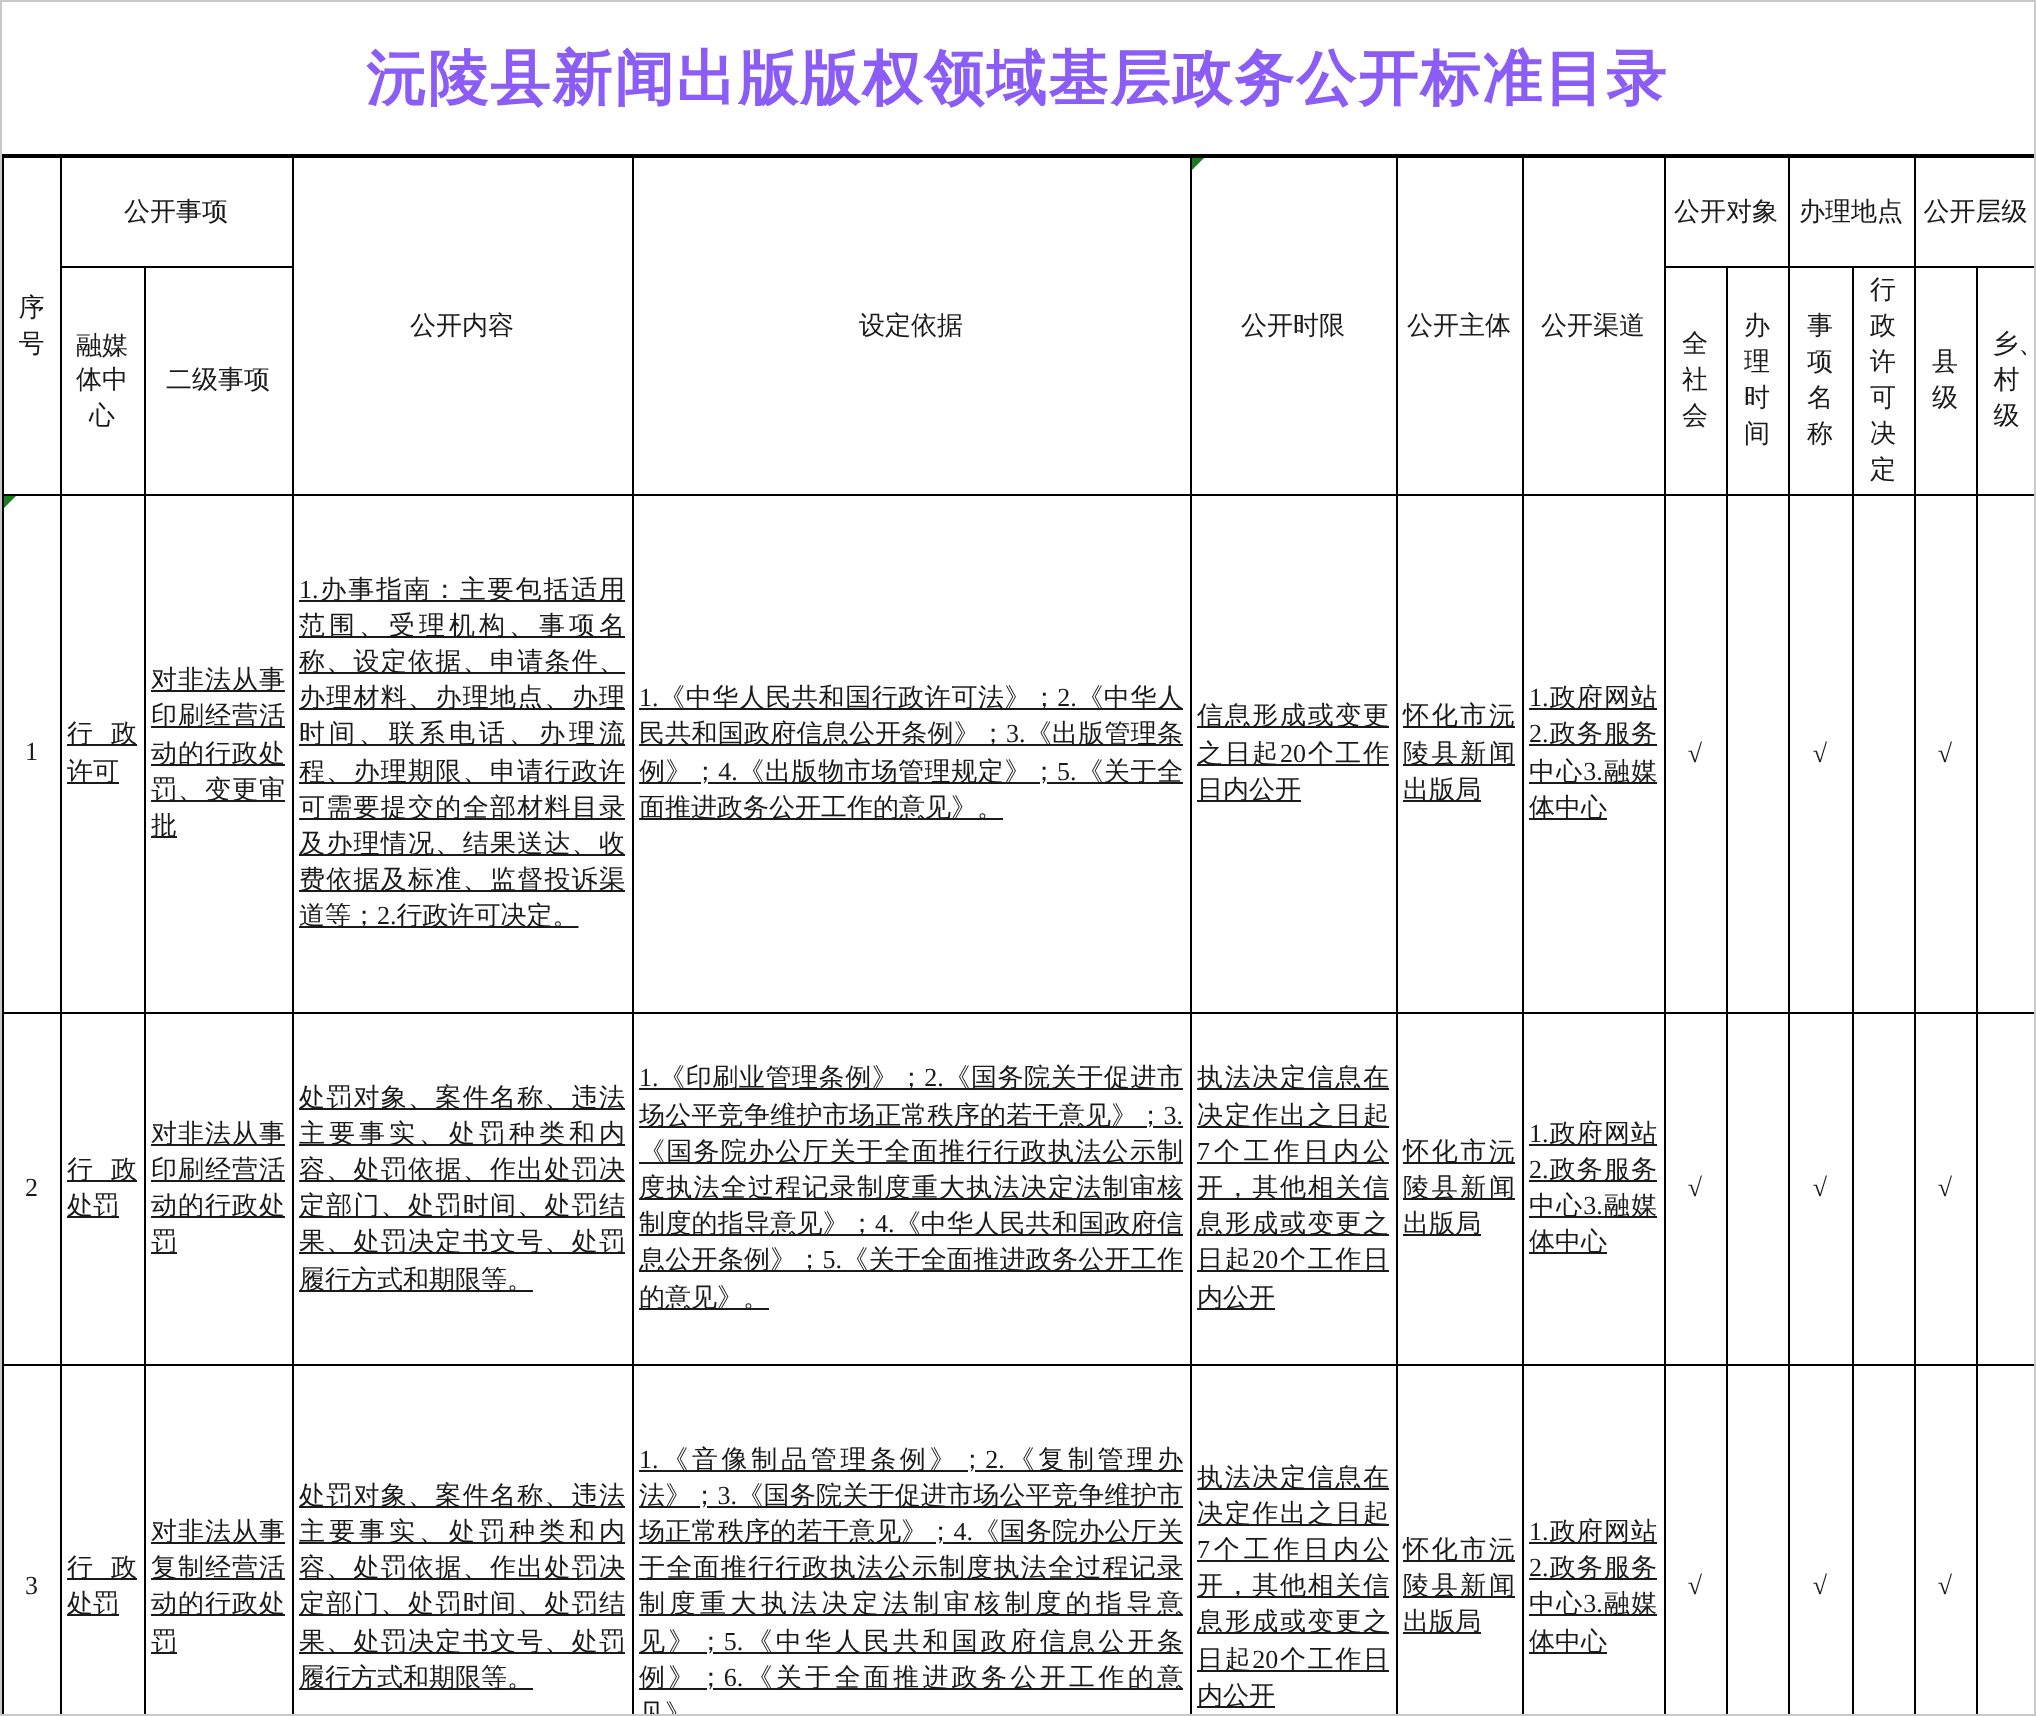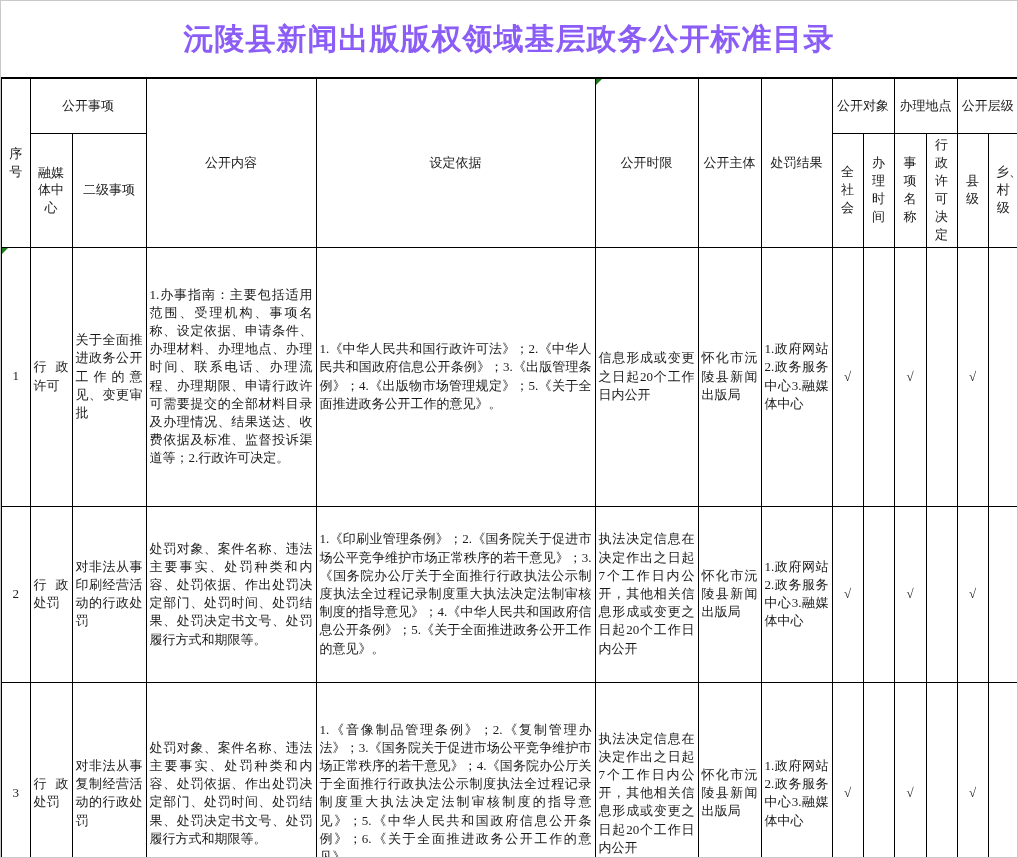--- a/index.html
+++ b/index.html
@@ -32,21 +32,21 @@
     padding: 2px 3px;
     overflow: hidden;
     box-sizing: border-box;
     position: relative;
     margin-top: 48px;
   }
   table.doc { border: 2px solid #000000; }
   .hdr { text-align: center; line-height: 1.35; }
   .vtext { display: inline-block; width: 1.1em; word-break: break-all; line-height: 1.4; text-align: center; }
   .c-center { text-align: center; line-height: 1.45; }
-  .c-just { text-align: justify; text-justify: inter-character; word-break: break-all; line-height: 1.4; }
+  .c-just { text-align: justify; text-justify: inter-character; word-break: break-all; line-height: 1.4; text-decoration: underline; }
   .pad-lv2 { padding: 2px 6px; }
   .pad-subj { padding: 2px 7px; }
   .pad-chan { padding: 2px 4px; }
   .check { text-align: center; font-size: 14px; }
   .note-tri {
     position: absolute; top: 0; left: 0;
     width: 0; height: 0;
     border-top: 6px solid #1e7a1e;
     border-right: 6px solid transparent;
   }
@@ -78,21 +78,21 @@
       <tr style="height:55px">
     <th rowspan="2" class="hdr"><span class="vtext">序号</span></th>
     <th colspan="2" class="hdr">公开事项</th>
     <th rowspan="2" class="hdr">公开内容</th>
     <th rowspan="2" class="hdr">设定依据</th>
     <th rowspan="2" class="hdr">
       <span class="note-tri"></span>
       <span>公开时限</span>
     </th>
     <th rowspan="2" class="hdr">公开主体</th>
-    <th rowspan="2" class="hdr">处罚结果</th>
+    <th rowspan="2" class="hdr">公开渠道</th>
     <th colspan="2" class="hdr">公开对象</th>
     <th colspan="2" class="hdr">办理地点</th>
     <th colspan="2" class="hdr">公开层级</th>
   </tr>
 
   <tr style="height:81px">
     <th class="hdr">融媒体中心</th>
     <th class="hdr">二级事项</th>
     <th class="hdr"><span class="vtext">全社会</span></th>
     <th class="hdr"><span class="vtext">办理时间</span></th>
@@ -101,21 +101,21 @@
     <th class="hdr"><span class="vtext">县级</span></th>
     <th class="hdr"><span class="vtext">乡、村级</span></th>
   </tr>
 
   <tr style="height:259px">
     <td class="c-center">
       <span class="note-tri"></span>
       <span>1</span>
     </td>
     <td class="c-just pad-lv2">行政许可</td>
-    <td class="c-just pad-lv2">关于全面推进政务公开工作的意见、变更审批</td>
+    <td class="c-just pad-lv2">对非法从事印刷经营活动的行政处罚、变更审批</td>
     <td class="c-just">1.办事指南：主要包括适用范围、受理机构、事项名称、设定依据、申请条件、办理材料、办理地点、办理时间、联系电话、办理流程、办理期限、申请行政许可需要提交的全部材料目录及办理情况、结果送达、收费依据及标准、监督投诉渠道等；2.行政许可决定。</td>
     <td class="c-just">1.《中华人民共和国行政许可法》；2.《中华人民共和国政府信息公开条例》；3.《出版管理条例》；4.《出版物市场管理规定》；5.《关于全面推进政务公开工作的意见》。</td>
     <td class="c-just pad-chan">信息形成或变更之日起20个工作日内公开</td>
     <td class="c-just pad-subj">怀化市沅陵县新闻出版局</td>
     <td class="c-just pad-chan">1.政府网站2.政务服务中心3.融媒体中心</td>
     <td class="check">√</td>
     <td class="check"></td>
     <td class="check">√</td>
     <td class="check"></td>
     <td class="check">√</td>

